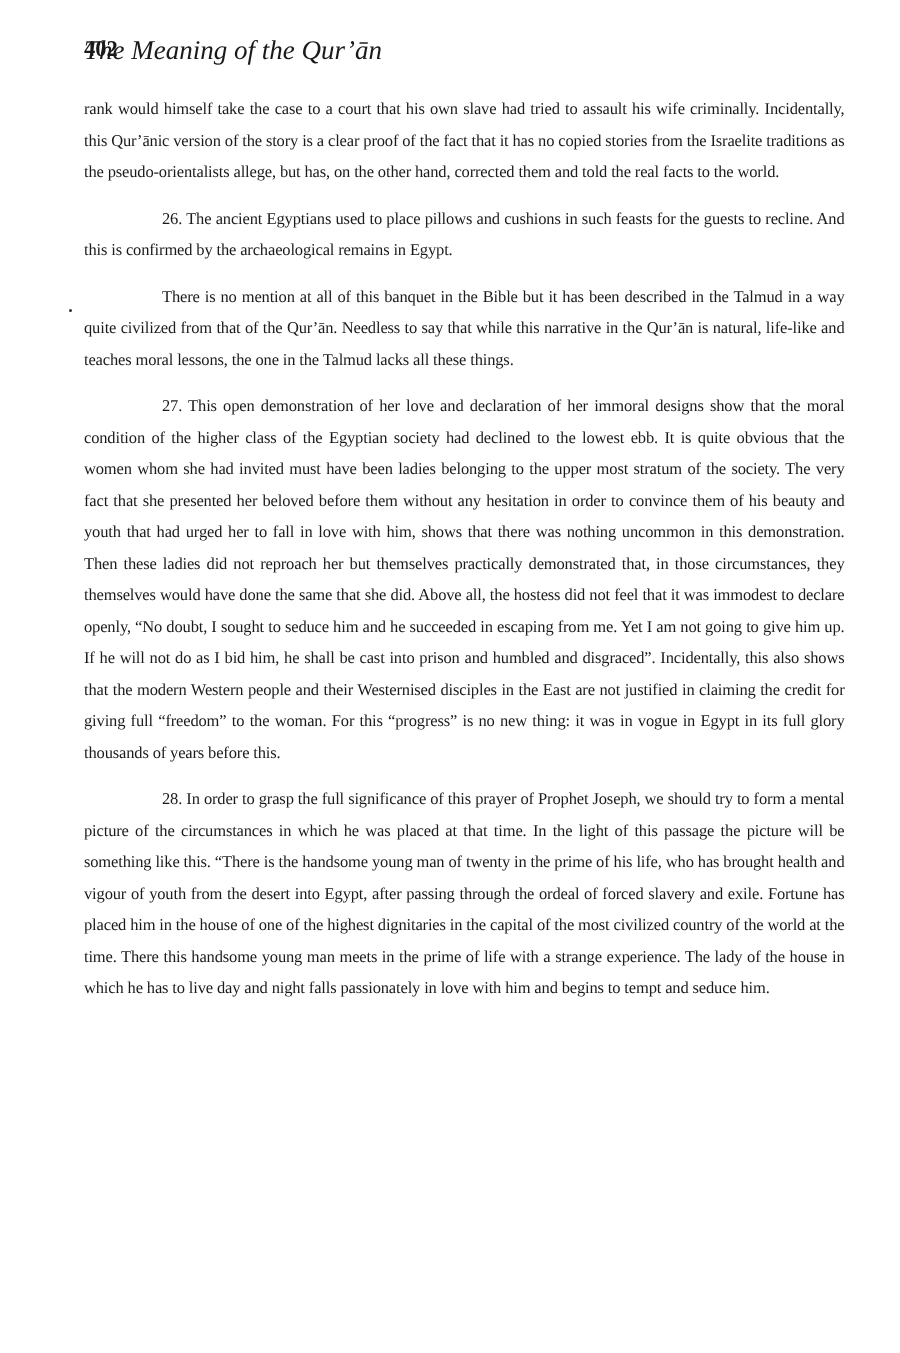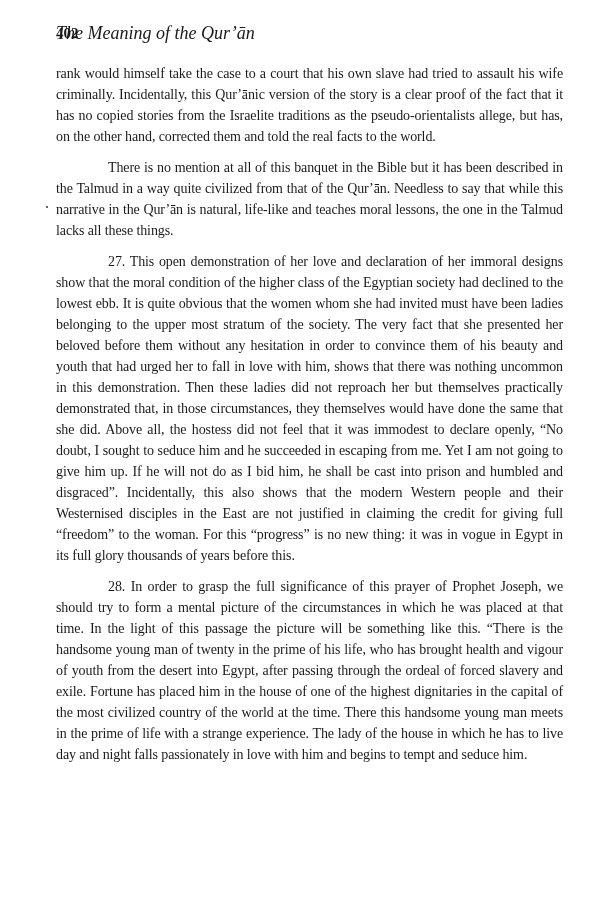--- a/index.html
+++ b/index.html
@@ -7,34 +7,35 @@
     width: 600px; height: 902px; background: #ffffff; overflow: hidden;
     font-family: "Liberation Serif", "DejaVu Serif", serif; color: #1a1a1a;
     position: relative;
   }
   .page { position: absolute; left: 56px; top: 0; width: 507px; }
   .header { position: absolute; top: 23px; left: 0; width: 507px; height: 24px; font-family: Liberation Serif, serif; }
   .page-num { position: absolute; left: 0; top: 2px; font-weight: bold; font-size: 15px; }
   .running-title { position: absolute; left: 0; right: 0; top: 0; text-align: left; font-style: italic; font-size: 18px; }
   .body { position: absolute; top: 63px; left: 0; width: 507px; }
   p {
-    margin: 0 0 10px 0; font-size: 14px; line-height: 21px;
+    margin: 0 0 10px 0; font-size: 11px; line-height: 21px;
     text-align: justify; text-align-last: left; letter-spacing: -0.1px;
   }
   p.indent { text-indent: 52px; }
   .stray-mark { position: absolute; left: 46px; top: 206px; width: 2px; height: 2px; background: #333; border-radius: 1px; }
 </style>
 </head>
 <body>
 
 <div class="page">
   <div class="header">
     <span class="page-num">402</span>
     <div class="running-title">The Meaning of the Qur’ān</div>
   </div>
   <div class="body">
     <p>rank would himself take the case to a court that his own slave had tried to assault his wife criminally. Incidentally, this Qur’ānic version of the story is a clear proof of the fact that it has no copied stories from the Israelite traditions as the pseudo-orientalists allege, but has, on the other hand, corrected them and told the real facts to the world.</p>
+    <p class="indent">26. The ancient Egyptians used to place pillows and cushions in such feasts for the guests to recline. And this is confirmed by the archaeological remains in Egypt.</p>
     <p class="indent">There is no mention at all of this banquet in the Bible but it has been described in the Talmud in a way quite civilized from that of the Qur’ān. Needless to say that while this narrative in the Qur’ān is natural, life-like and teaches moral lessons, the one in the Talmud lacks all these things.</p>
     <p class="indent">27. This open demonstration of her love and declaration of her immoral designs show that the moral condition of the higher class of the Egyptian society had declined to the lowest ebb. It is quite obvious that the women whom she had invited must have been ladies belonging to the upper most stratum of the society. The very fact that she presented her beloved before them without any hesitation in order to convince them of his beauty and youth that had urged her to fall in love with him, shows that there was nothing uncommon in this demonstration. Then these ladies did not reproach her but themselves practically demonstrated that, in those circumstances, they themselves would have done the same that she did. Above all, the hostess did not feel that it was immodest to declare openly, “No doubt, I sought to seduce him and he succeeded in escaping from me. Yet I am not going to give him up. If he will not do as I bid him, he shall be cast into prison and humbled and disgraced”. Incidentally, this also shows that the modern Western people and their Westernised disciples in the East are not justified in claiming the credit for giving full “freedom” to the woman. For this “progress” is no new thing: it was in vogue in Egypt in its full glory thousands of years before this.</p>
     <p class="indent">28. In order to grasp the full significance of this prayer of Prophet Joseph, we should try to form a mental picture of the circumstances in which he was placed at that time. In the light of this passage the picture will be something like this. “There is the handsome young man of twenty in the prime of his life, who has brought health and vigour of youth from the desert into Egypt, after passing through the ordeal of forced slavery and exile. Fortune has placed him in the house of one of the highest dignitaries in the capital of the most civilized country of the world at the time. There this handsome young man meets in the prime of life with a strange experience. The lady of the house in which he has to live day and night falls passionately in love with him and begins to tempt and seduce him.</p>
   </div>
 </div>
 <div class="stray-mark"></div>
 
 </body></html>

